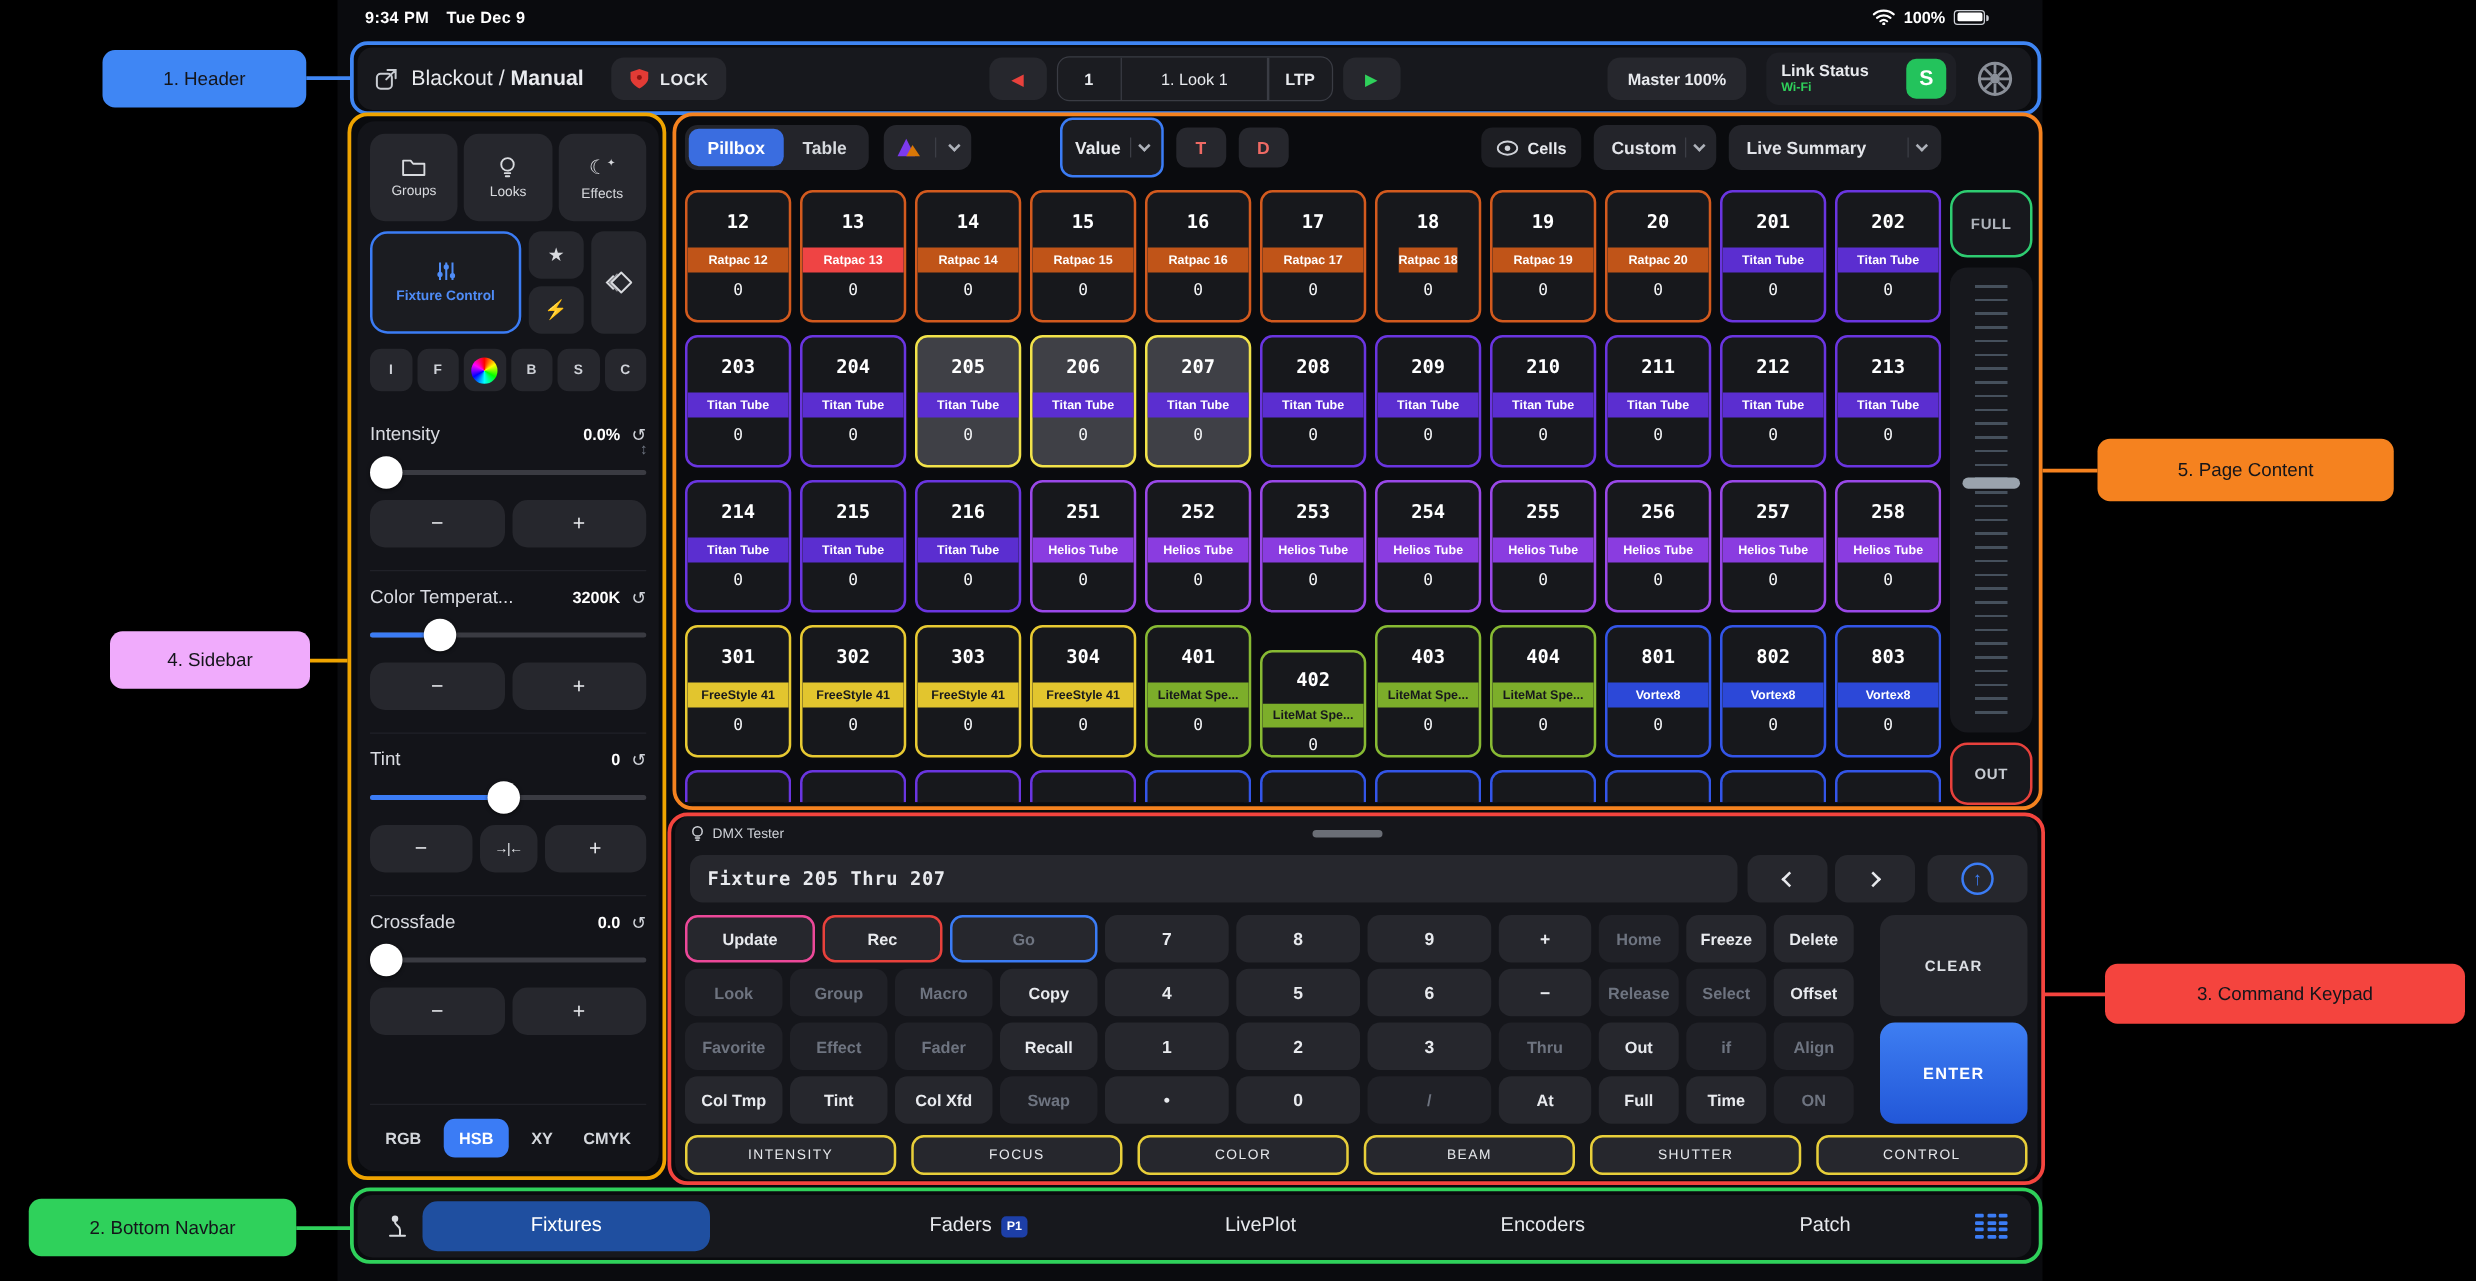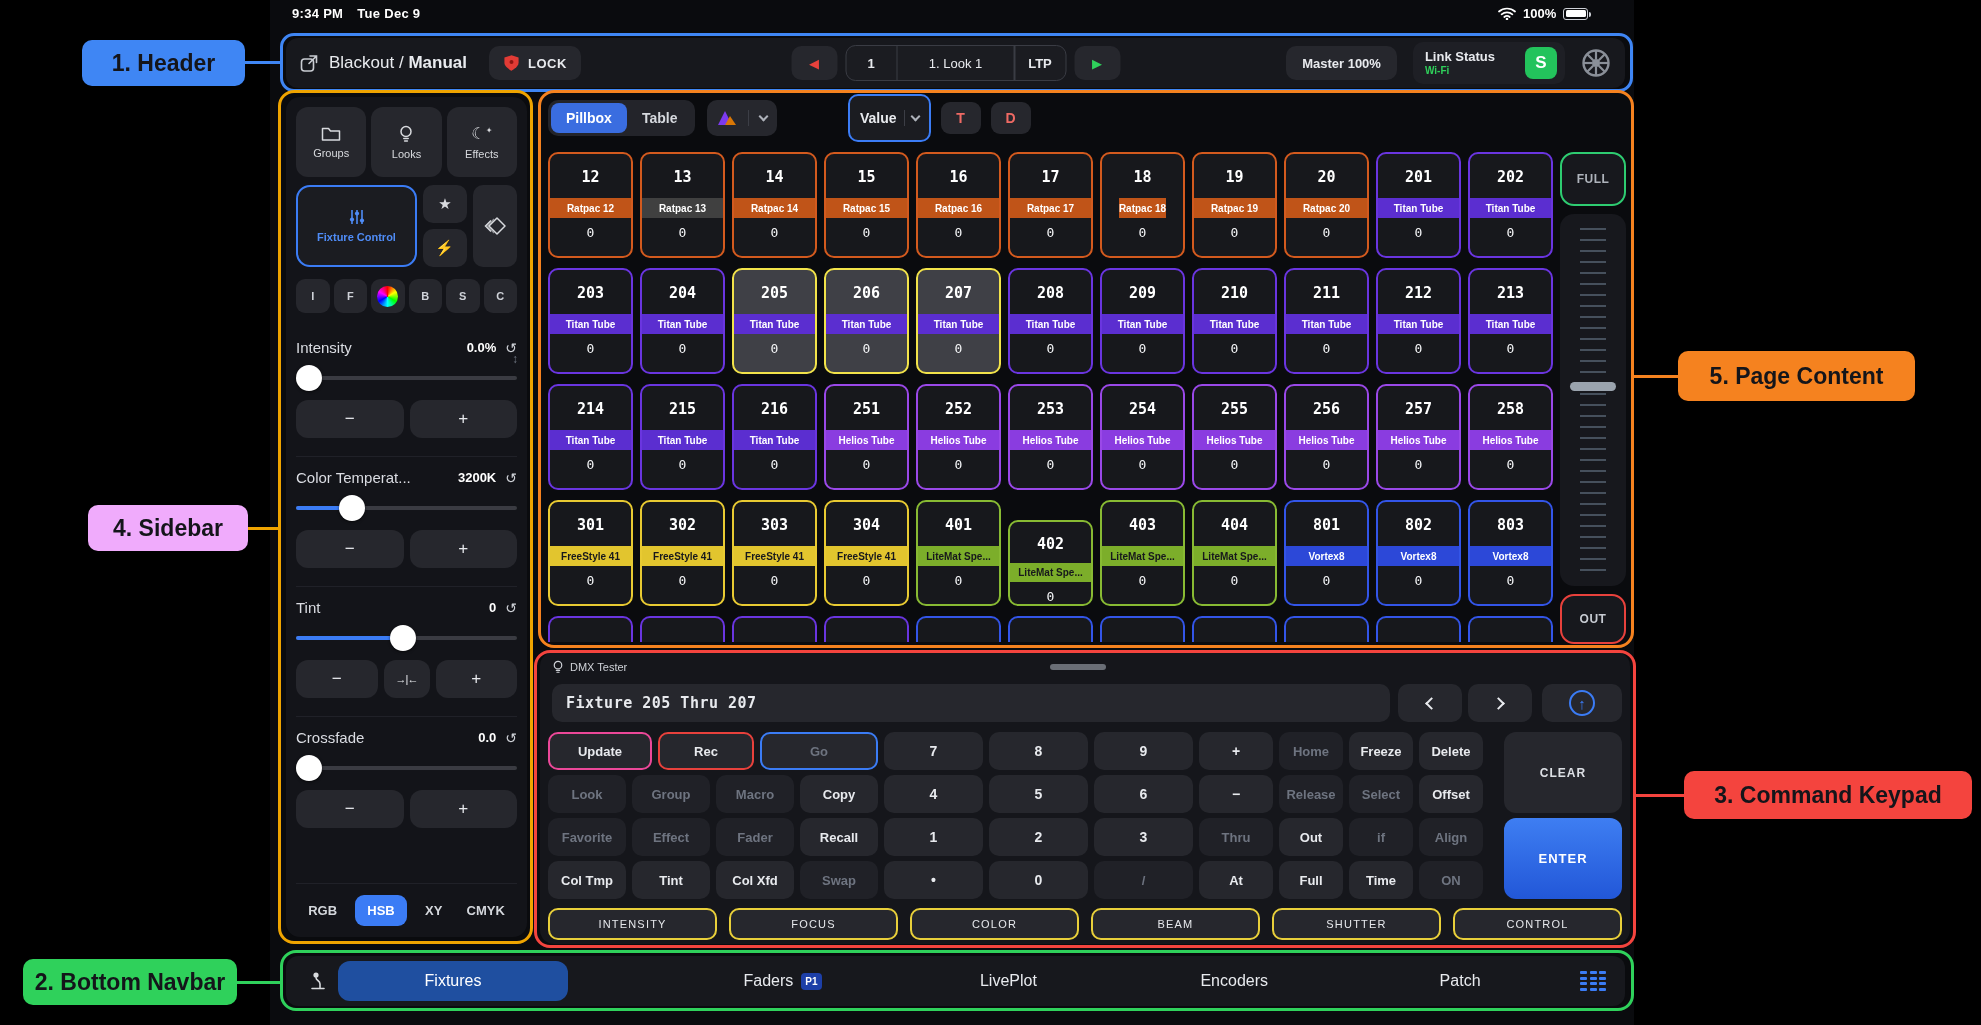--- a/index.html
+++ b/index.html
@@ -13,21 +13,21 @@
 
 #status-left{position:absolute;left:292px;top:6px;font-size:13px;font-weight:700;color:#fff;letter-spacing:.3px}
 #status-left span{margin-right:14px}
 #status-right{position:absolute;left:1498px;top:6px;display:flex;align-items:center;gap:7px;font-size:13px;font-weight:700;color:#fff}
 .batt{width:25px;height:12px;border:1.5px solid #cfd2d8;border-radius:3px;position:relative}
 .batt i{position:absolute;left:1.5px;top:1.5px;bottom:1.5px;right:1.5px;background:#fff;border-radius:1.5px}
 .batt b{position:absolute;right:-4px;top:3px;width:2.5px;height:5px;background:#cfd2d8;border-radius:0 2px 2px 0}
 
 
 .ann-box{position:absolute;border:3px solid;border-radius:16px;pointer-events:none}
-.chip{position:absolute;display:flex;align-items:center;justify-content:center;color:#14151a;font-weight:700;font-size:23px;border-radius:10px}
+.chip{position:absolute;display:flex;align-items:center;justify-content:center;color:#14151a;font-weight:400;font-size:15px;border-radius:10px}
 .conn{position:absolute;height:2.5px}
 
 
 #header{position:absolute;left:286px;top:38px;width:1339px;height:50px;background:#17181d;border-radius:12px;display:flex;align-items:center;padding:0 14px}
 #hdr-title{font-size:17px;margin-left:10px;color:#e9ebef}
 #hdr-title b{font-weight:700}
 .pill{background:#26272d;border-radius:10px;display:flex;align-items:center;justify-content:center}
 #lock-pill{height:34px;padding:0 14px;margin-left:22px;gap:8px;font-size:13px;font-weight:700;letter-spacing:.5px}
 #cue-cluster{position:absolute;left:50%;transform:translateX(-50%);display:flex;align-items:center;gap:8px}
 .arrow-btn{width:46px;height:34px;font-size:13px}
@@ -235,31 +235,52 @@
   </div>
   <div id="mid-tools">
     <div id="value-pill">
       <span>Value</span>
         <span class="pipe"></span>
         <span class="chev"></span>
     </div>
     <div class="td-btn">T</div>
     <div class="td-btn">D</div>
   </div>
+  <div id="right-tools">
+    <div id="cells-pill" class="flex">
+      <span>
+        <svg width="18" height="13" viewBox="0 0 18 13">
+            <ellipse cx="9" cy="6.5" rx="7.8" ry="5.3" stroke="#cfd2d8" stroke-width="1.5" fill="none"></ellipse>
+            <circle cx="9" cy="6.5" r="2.2" fill="#cfd2d8"></circle>
+          </svg>
+      </span>
+      <span>Cells</span>
+    </div>
+    <div class="drop-pill">
+      <span>Custom</span>
+        <span class="pipe"></span>
+        <span class="chev"></span>
+    </div>
+    <div class="drop-pill" style="padding-right:12px">
+      <span style="margin-right:26px">Live Summary</span>
+        <span class="pipe"></span>
+        <span class="chev"></span>
+    </div>
+  </div>
 </div>
 
 <div id="grid">
     <div class="cell" style="border-color: rgb(211, 90, 30);">
       <div class="num">12</div>
       <div class="band" style="background: rgb(192, 84, 24); color: rgb(255, 255, 255);">Ratpac 12</div>
       <div class="val">0</div>
     </div>
     <div class="cell" style="border-color: rgb(211, 90, 30);">
       <div class="num">13</div>
-      <div class="band" style="background: #404040; color: rgb(255, 255, 255);">Ratpac 13</div>
+      <div class="band" style="background: #ef4444; color: rgb(255, 255, 255);">Ratpac 13</div>
       <div class="val">0</div>
     </div>
     <div class="cell" style="border-color: rgb(211, 90, 30);">
       <div class="num">14</div>
       <div class="band" style="background: rgb(192, 84, 24); color: rgb(255, 255, 255);">Ratpac 14</div>
       <div class="val">0</div>
     </div>
     <div class="cell" style="border-color: rgb(211, 90, 30);">
       <div class="num">15</div>
       <div class="band" style="background: rgb(192, 84, 24); color: rgb(255, 255, 255);">Ratpac 15</div>

